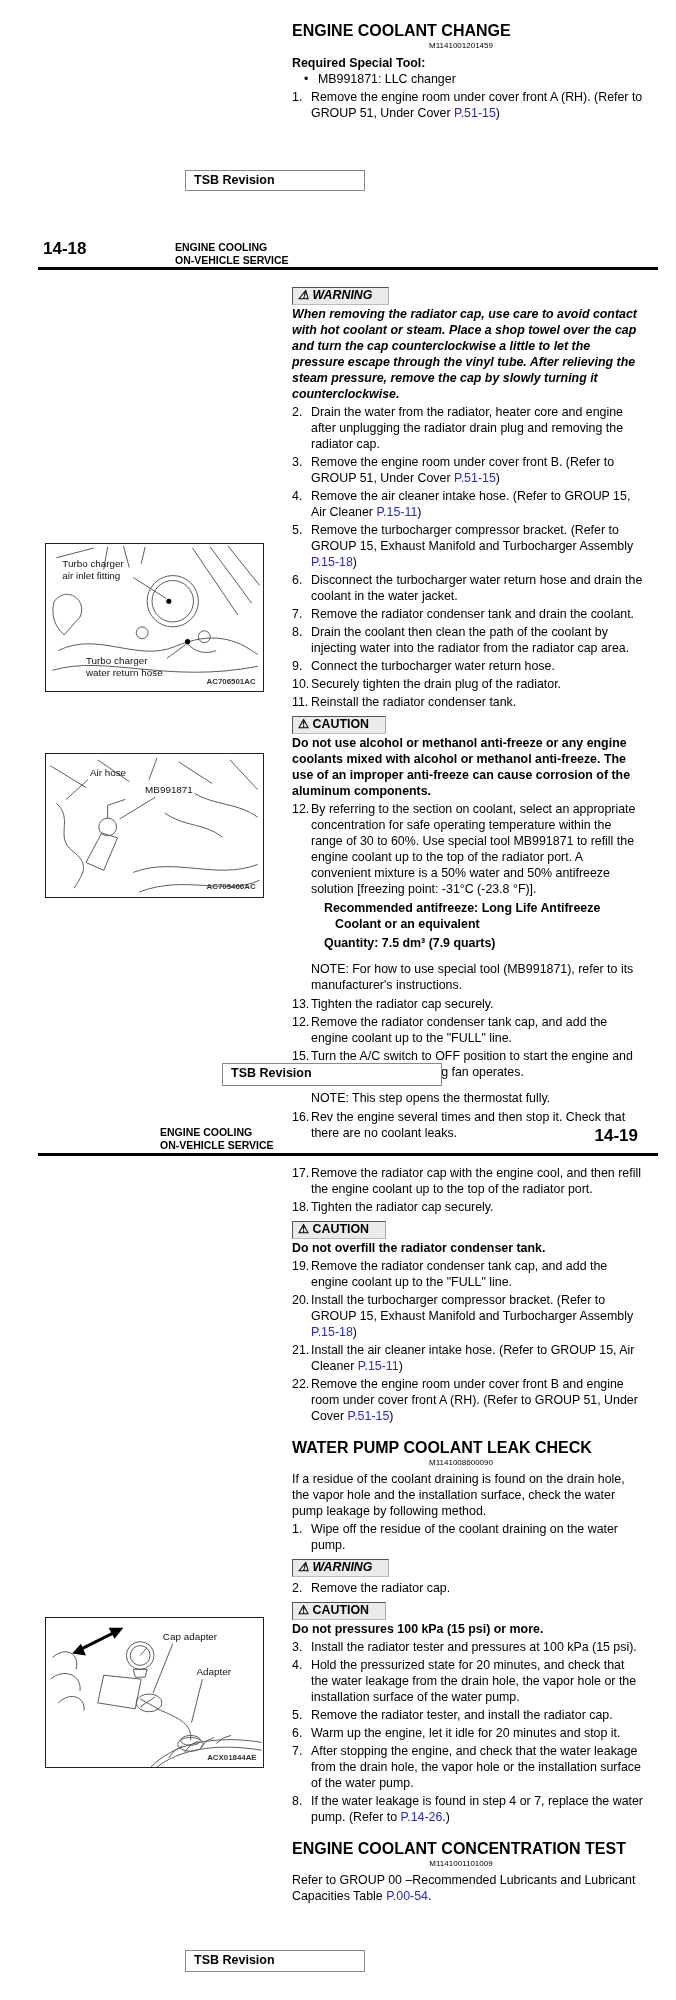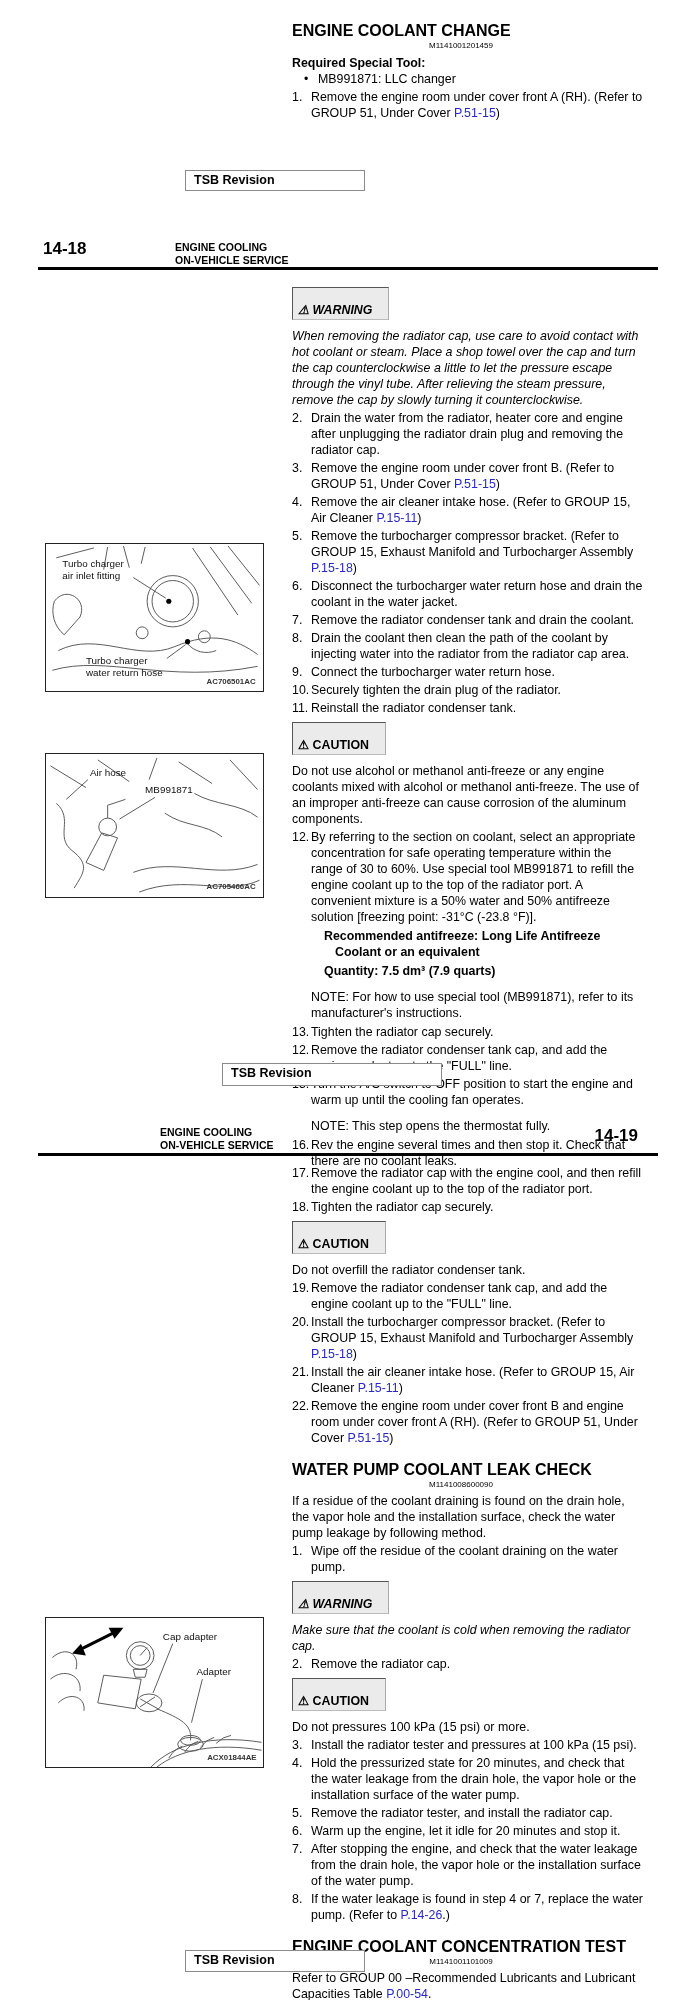--- a/index.html
+++ b/index.html
@@ -17,24 +17,24 @@
   .step .b{flex:1}
   .para{margin-top:2px}
   .note{margin:10px 0 1px}
   .spec{font-weight:bold;margin:3px 0 1px;padding-left:13px}
   .spec .cont{padding-left:11px}
 
   
   .alert{margin:6px 0 2px}
   .alert-tag{
     display:inline-block;border:1.3px solid #555;border-right-color:#aaa;border-bottom-color:#bbb;
-    background:#ebebeb;padding:15px 16px 1px 5px;font-weight:bold;line-height:15px;margin-bottom:8px
+    background:#ebebeb;padding:0 16px 1px 5px;font-weight:bold;line-height:15px;margin-bottom:1px
   }
   .warn .alert-tag{font-style:italic}
-  .alert-body{font-weight:normal}
+  .alert-body{font-weight:bold}
   .warn .alert-body{font-style:italic}
 
   
   .sec-head{margin-top:15px}
   .sec-head:first-child{margin-top:0}
   .sec-title{font-size:16px;font-weight:bold;white-space:nowrap;line-height:18px}
   .sec-code{font-size:8px;text-align:center;line-height:9px;margin:1px 14px 4px 0}
   .subhead{font-weight:bold;margin-top:5px}
   .bullet{display:flex;padding-left:12px}
   .bullet .dot{width:14px;flex:none}
@@ -241,21 +241,21 @@
     </div>
     <div class="sec-head">
       <div class="sec-title">WATER PUMP COOLANT LEAK CHECK</div>
       <div class="sec-code">M1141008600090</div>
     </div>
     <div class="para">If a residue of the coolant draining is found on the drain hole, the vapor hole and the installation surface, check the water pump leakage by following method.</div>
     <div class="step">
       <span class="n">1.</span>
       <div class="b">Wipe off the residue of the coolant draining on the water pump.</div>
     </div>
-    <div class="alert warn"><div class="alert-tag">⚠ WARNING</div><div class="alert-body">Make sure that the coolant is cold when removing the radiator cap.</div></div>
+    <div class="alert warn"><div class="alert-tag">⚠ WARNING</div></div>
     <div class="step">
       <span class="n">2.</span>
       <div class="b">Remove the radiator cap.</div>
     </div>
     <div class="alert caut"><div class="alert-tag">⚠ CAUTION</div><div class="alert-body">Do not pressures 100 kPa (15 psi) or more.</div></div>
     <div class="step">
       <span class="n">3.</span>
       <div class="b">Install the radiator tester and pressures at 100 kPa (15 psi).</div>
     </div>
     <div class="step">

